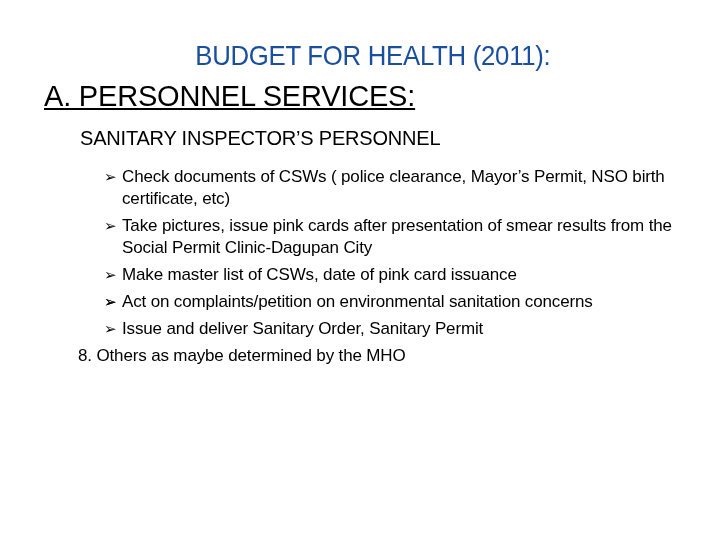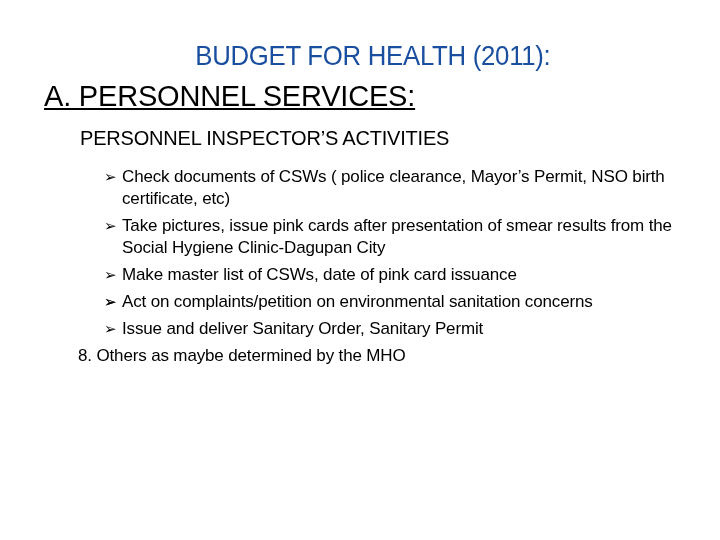--- a/index.html
+++ b/index.html
@@ -67,30 +67,30 @@
       top: 0;
       font-size: 15px;
     }
   </style>
 </head>
 <body>
 
 <div>
   <div class="title">BUDGET FOR HEALTH (2011):</div>
   <div class="heading">A. PERSONNEL SERVICES:</div>
-  <div class="subheading">PERSONNEL INSPECTOR’S ACTIVITIES</div>
+  <div class="subheading">SANITARY INSPECTOR’S PERSONNEL</div>
 
   <div class="content">
     <div class="sub">
       <span class="arrow">➢</span>
       <span>Check documents of CSWs ( police clearance, Mayor’s Permit, NSO birth certificate, etc)</span>
     </div>
     <div class="sub">
       <span class="arrow">➢</span>
-      <span>Take pictures, issue pink cards after presentation of smear results from the Social Hygiene Clinic-Dagupan City</span>
+      <span>Take pictures, issue pink cards after presentation of smear results from the Social Permit Clinic-Dagupan City</span>
     </div>
     <div class="sub">
       <span class="arrow">➢</span>
       <span>Make master list of CSWs, date of pink card issuance</span>
     </div>
     <div class="sub">
       <span class="arrow">➢</span>
     </div>
 
     <div class="sub">

